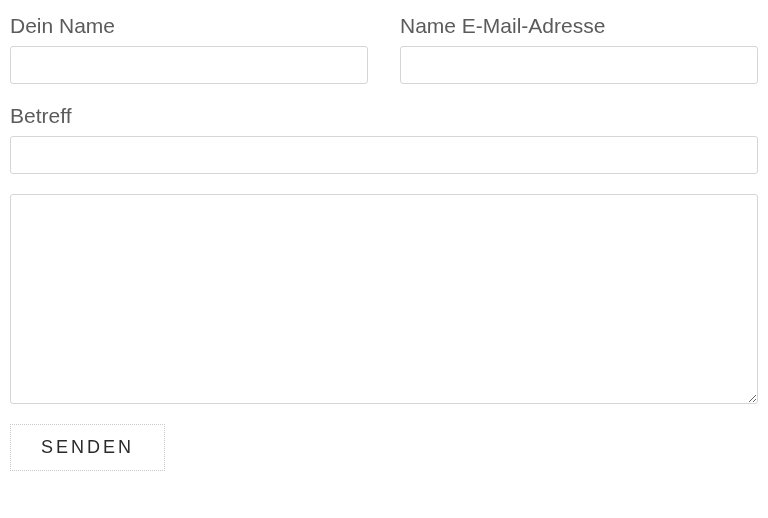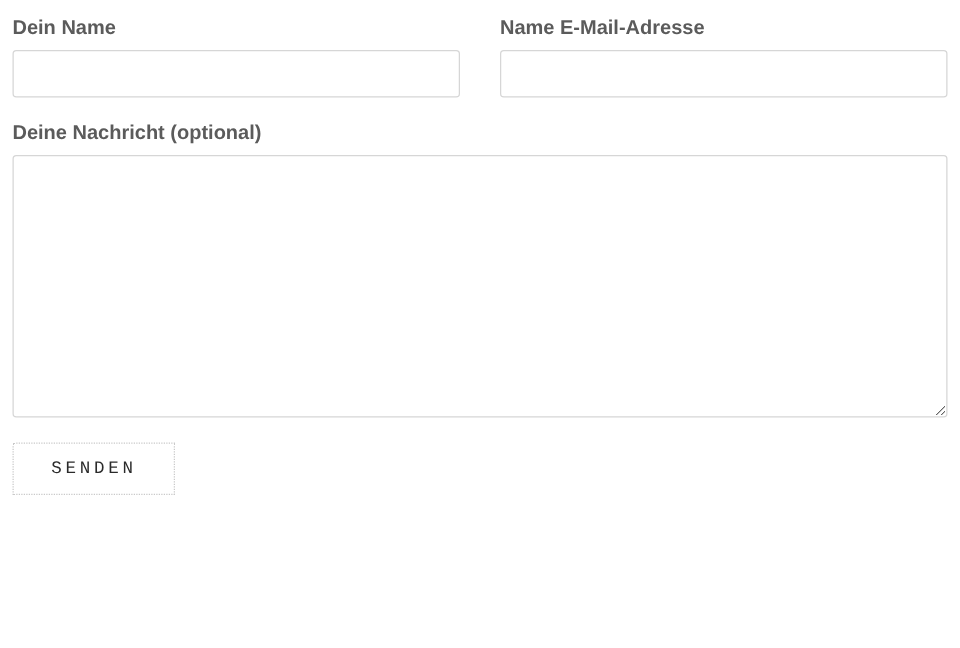--- a/index.html
+++ b/index.html
@@ -22,24 +22,24 @@
       flex: 1;
       display: flex;
       flex-direction: column;
     }
     .form-row-1 {
       display: flex;
       flex-direction: column;
       margin-bottom: 20px;
     }
     label {
-      font-size: 16px;
+      font-size: 21px;
       color: #5b5b5b;
       margin-bottom: 8px;
-      font-weight: 700;
+      font-weight: 400;
     }
     input[type="text"],
     input[type="email"] {
       height: 38px;
       border: 1px solid #d6d6d6;
       border-radius: 3px;
       padding: 6px 10px;
       font-size: 15px;
       font-family: inherit;
       background: #ffffff;
@@ -56,48 +56,51 @@
       resize: both;
       height: 210px;
     }
     .submit-wrap {
       margin-top: 12px;
     }
     button.submit {
       border: 1px dotted #c9c9c9;
       background: #ffffff;
       padding: 12px 30px;
-      font-size: 14px;
+      font-size: 18px;
       letter-spacing: 3px;
       color: #2a2a2a;
       font-weight: 500;
       cursor: pointer;
       text-transform: uppercase;
-      font-family: Liberation Mono, monospace;
+      font-family: Liberation Sans, sans-serif;
     }
   </style>
 </head>
 <body>
 
 <form>
 
   <div class="form-row-2">
     <div class="form-col">
       <label>Dein Name</label>
       <input type="text" value="" style="">
     </div>
     <div class="form-col">
       <label>Name E-Mail-Adresse</label>
       <input type="email" value="" style="">
     </div>
   </div>
 
+  <div class="form-row-1">
+    <label>Betreff</label>
+    <input type="text" value="" style="">
+  </div>
 
   <div class="form-row-1">
-    <label>Deine Nachricht (optional)</label>
     <textarea style=""></textarea>
   </div>
 
   <div class="submit-wrap">
     <button type="submit" class="submit">Senden</button>
   </div>
 
 </form>
 
 </body></html>

